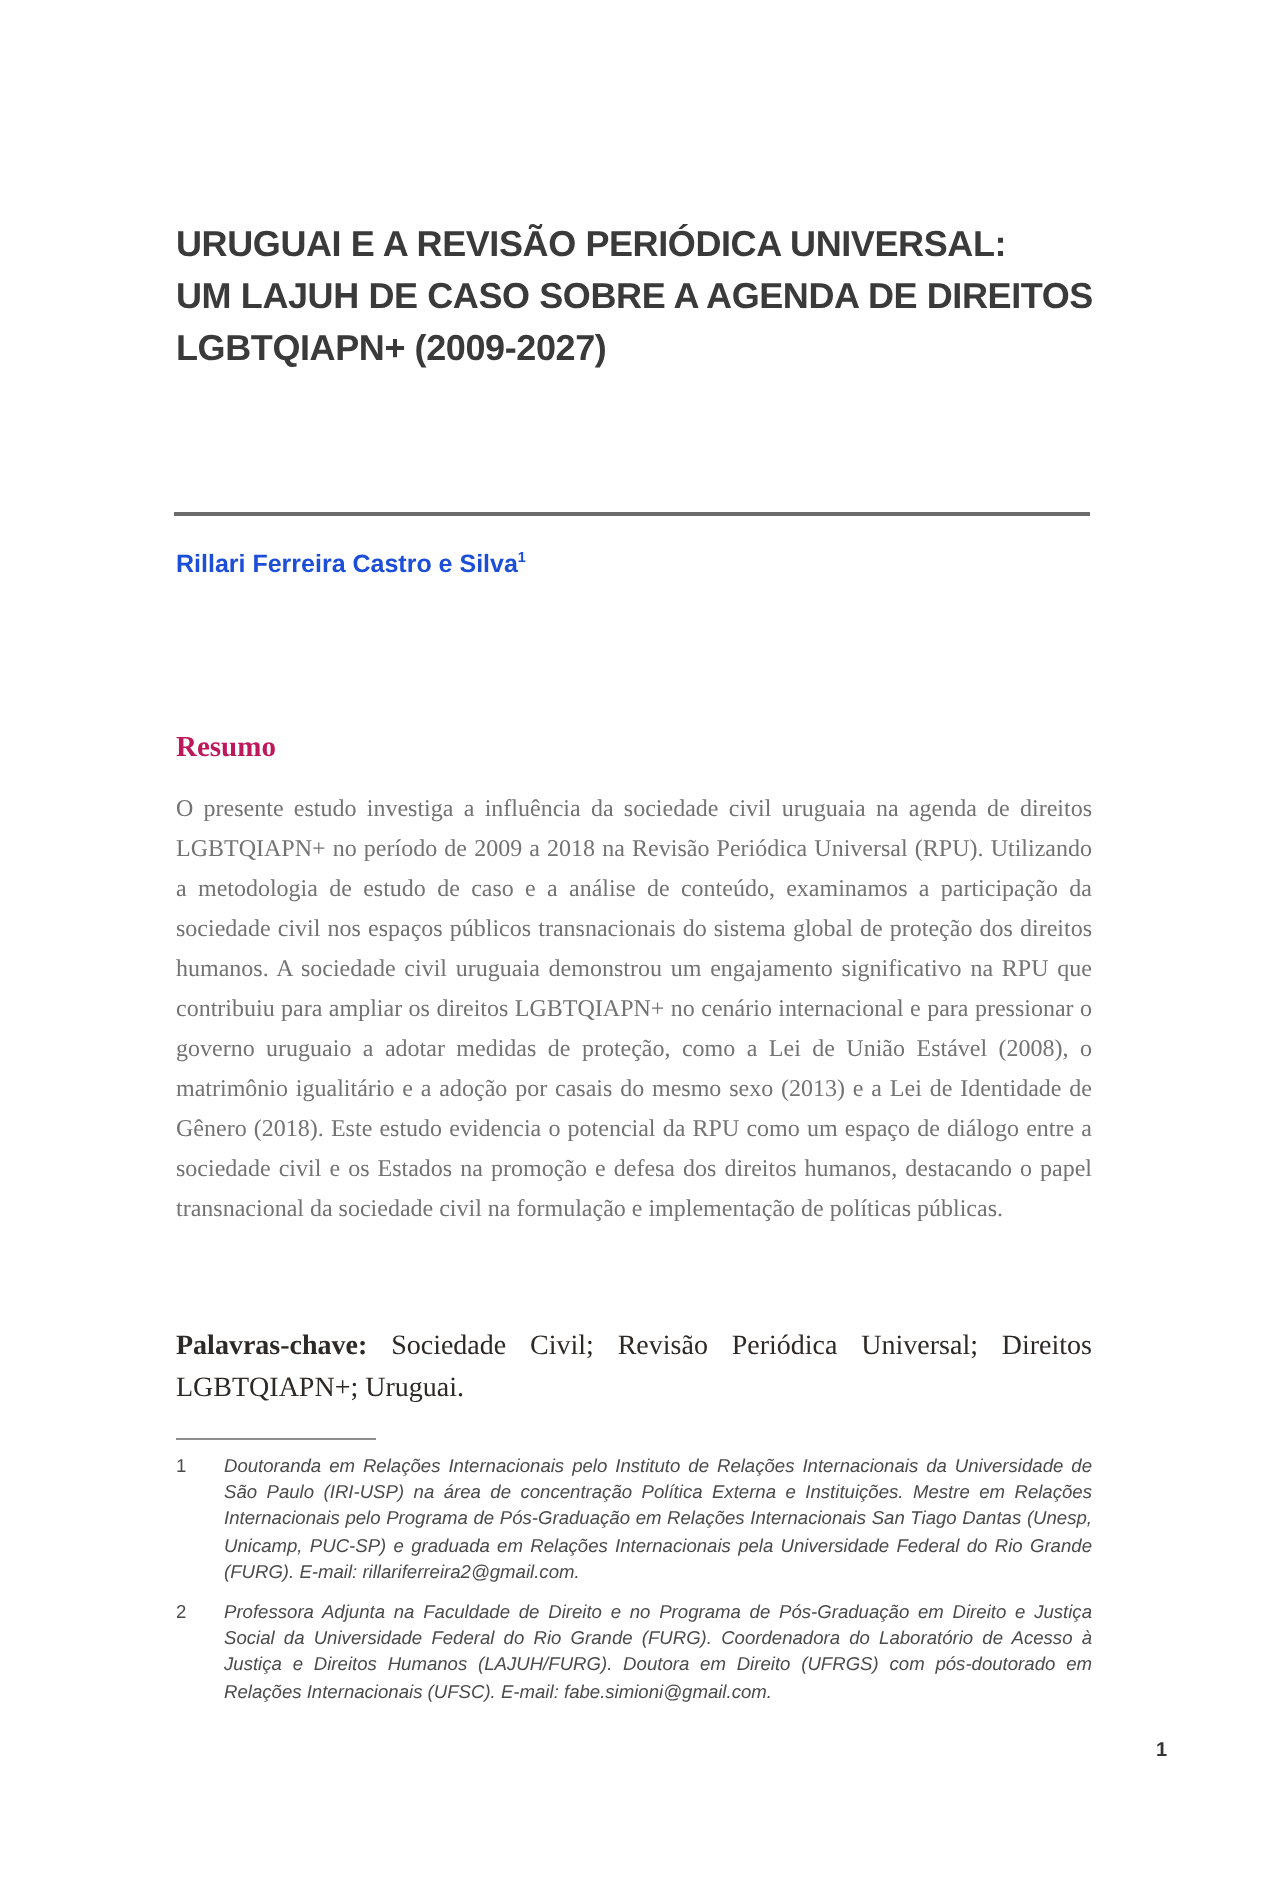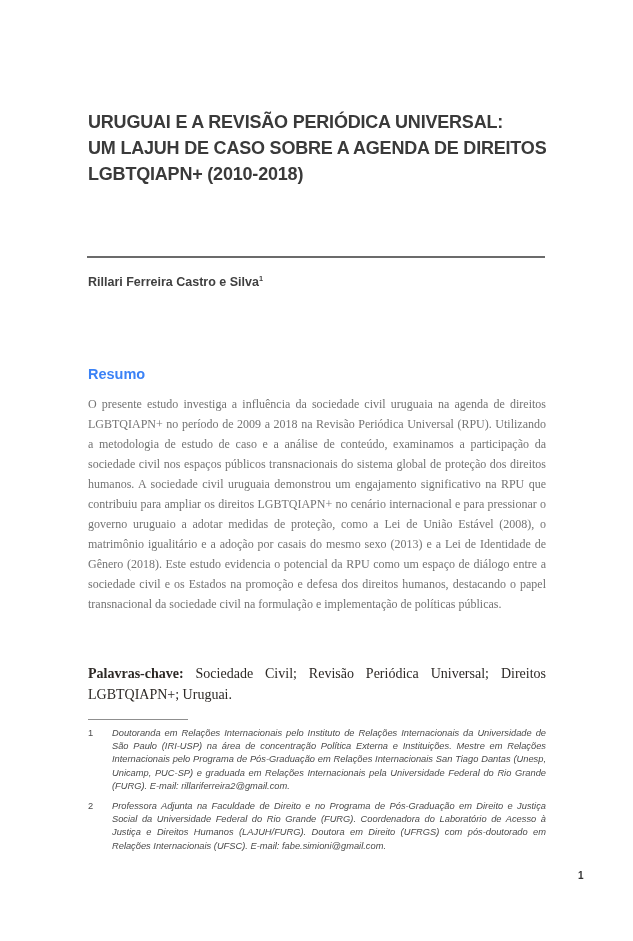--- a/index.html
+++ b/index.html
@@ -31,32 +31,32 @@
   }
   .doi .lbl{font-weight:700;}
 
   .rule{
     position:absolute;left:87px;width:458px;top:256px;
     border-top:2px solid #6b6b6b;height:0;
   }
 
   .authors{
     top:271px;
-    color:#404040;
+    color:#1d4ed8;
     font-family:"Liberation Sans", sans-serif;
     font-weight:700;
     font-size:12.5px;
     line-height:22px;
   }
   .authors sup{font-size:58%;vertical-align:super;line-height:0;}
 
   .abstract-heading{
     top:365px;
-    color:#3b82f6;
-    font-family:Liberation Sans, sans-serif;
+    color:#be185d;
+    font-family:Liberation Serif, serif;
     font-weight:700;
     font-size:14.5px;
     line-height:18px;
   }
 
   .abstract-body{
     top:394px;
     color:#737373;
     font-size:12px;
     line-height:20px;
@@ -97,21 +97,21 @@
   }
 </style>
 </head>
 <body>
 
 <div class="page">
 
   <div class="col title">
     <div>URUGUAI E A REVISÃO PERIÓDICA UNIVERSAL:</div>
     <div>UM LAJUH DE CASO SOBRE A AGENDA DE DIREITOS</div>
-    <div>LGBTQIAPN+ (2010-2018)</div>
+    <div>LGBTQIAPN+ (2009-2027)</div>
   </div>
 
 
   <div class="rule"></div>
 
   <div class="col authors">
     <div>
       <span>Rillari Ferreira Castro e Silva</span><sup>1</sup>
     </div>
   </div>

